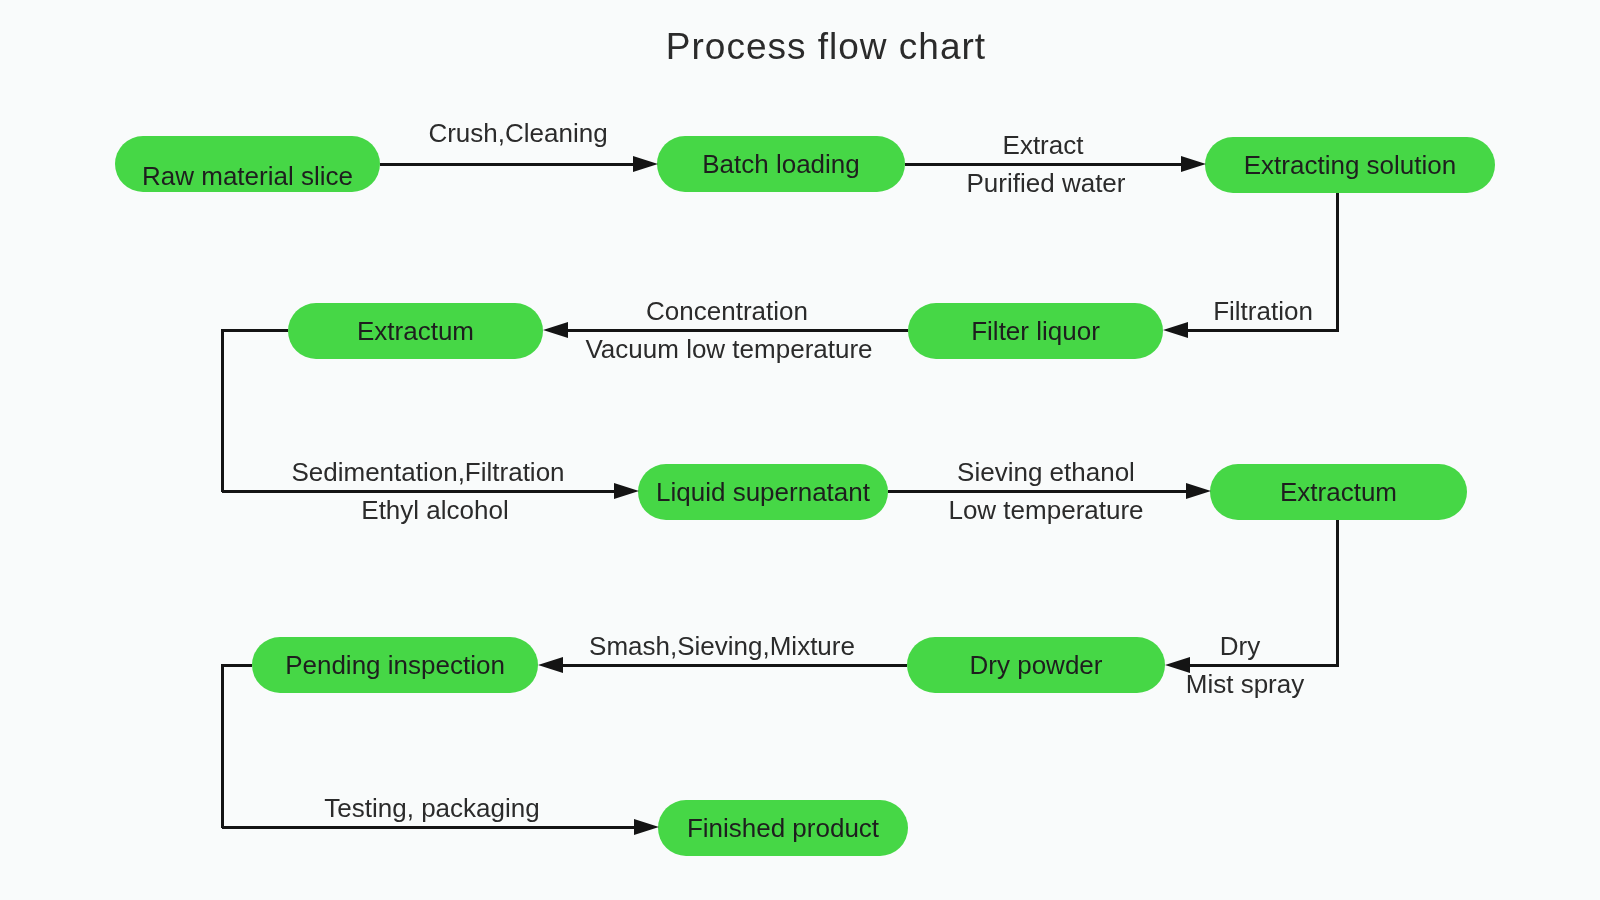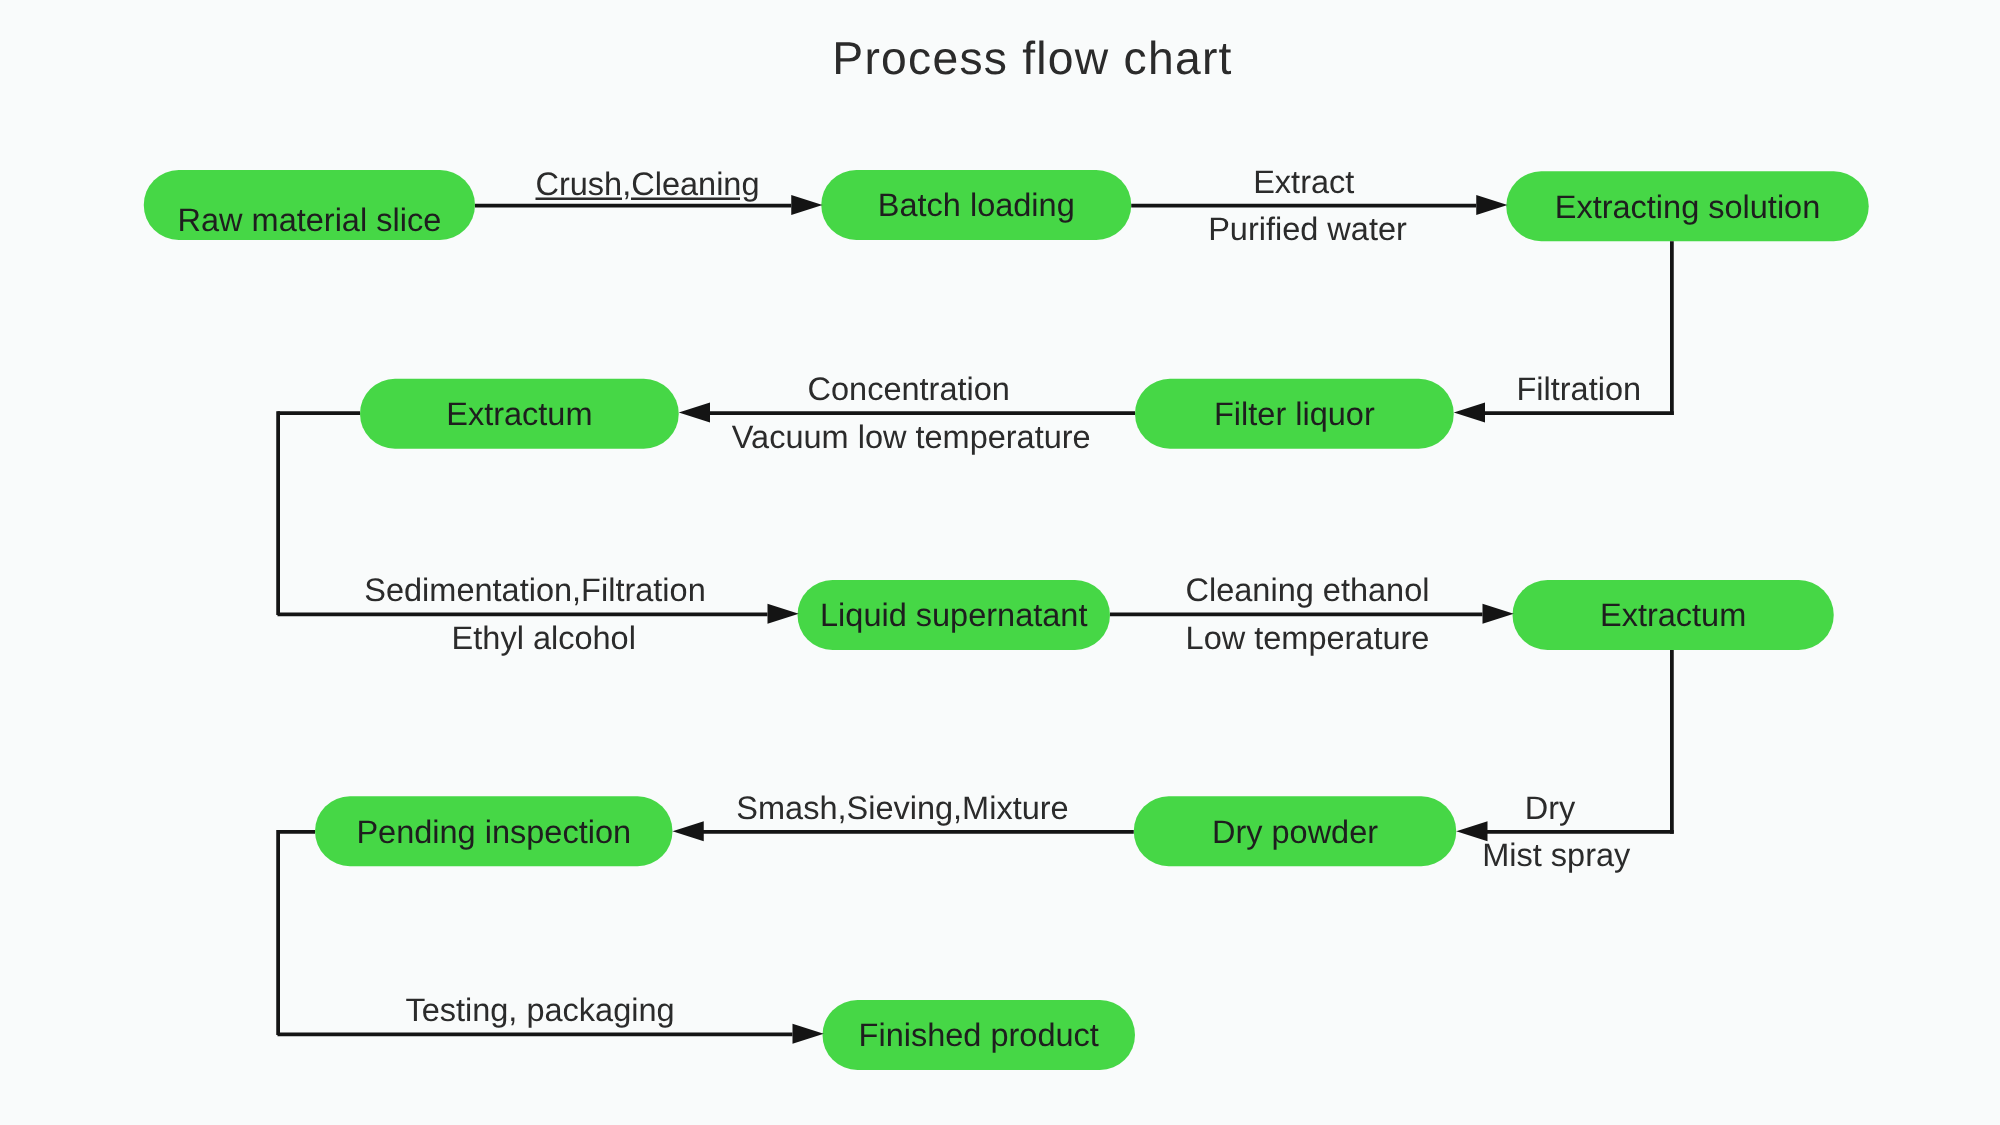--- a/index.html
+++ b/index.html
@@ -67,21 +67,21 @@
   <div class="node" style="left:907px;  top:637px; width:258px;">
       <span>Dry powder</span>
     </div>
   <div class="node" style="left:658px;  top:800px; width:250px;">
       <span>Finished product</span>
     </div>
 
   <div>
     <div class="hline" style="left:380px; top:163px; width:253px;"></div>
     <div class="arr-r" style="left:633px; top:156px;"></div>
-    <div class="lab" style="left:518px; top:132px;text-decoration:underline;">Crush,Cleaning</div>
+    <div class="lab" style="left:518px; top:118px;">Crush,Cleaning</div>
   </div>
 
   <div>
     <div class="hline" style="left:905px; top:163px; width:276px;"></div>
     <div class="arr-r" style="left:1181px; top:156px;"></div>
     <div class="lab" style="left:1043px; top:130px;">Extract</div>
     <div class="lab" style="left:1046px; top:168px;">Purified water</div>
   </div>
 
   <div>
@@ -103,21 +103,21 @@
     <div class="vline" style="left:221px; top:329px; height:163px;"></div>
     <div class="hline" style="left:222px; top:490px; width:392px;"></div>
     <div class="arr-r" style="left:614px; top:483px;"></div>
     <div class="lab" style="left:428px; top:457px;">Sedimentation,Filtration</div>
     <div class="lab" style="left:435px; top:495px;">Ethyl alcohol</div>
   </div>
 
   <div>
     <div class="hline" style="left:888px; top:490px; width:298px;"></div>
     <div class="arr-r" style="left:1186px; top:483px;"></div>
-    <div class="lab" style="left:1046px; top:457px;">Cleaning ethanol</div>
+    <div class="lab" style="left:1046px; top:457px;">Sieving ethanol</div>
     <div class="lab" style="left:1046px; top:495px;text-align:center;">Low temperature</div>
   </div>
 
   <div>
     <div class="vline" style="left:1336px; top:520px; height:147px;"></div>
     <div class="hline" style="left:1189px; top:664px; width:150px;"></div>
     <div class="arr-l" style="left:1165px; top:657px;"></div>
     <div class="lab" style="left:1240px; top:631px;">Dry</div>
     <div class="lab" style="left:1245px; top:669px;">Mist spray</div>
   </div>

